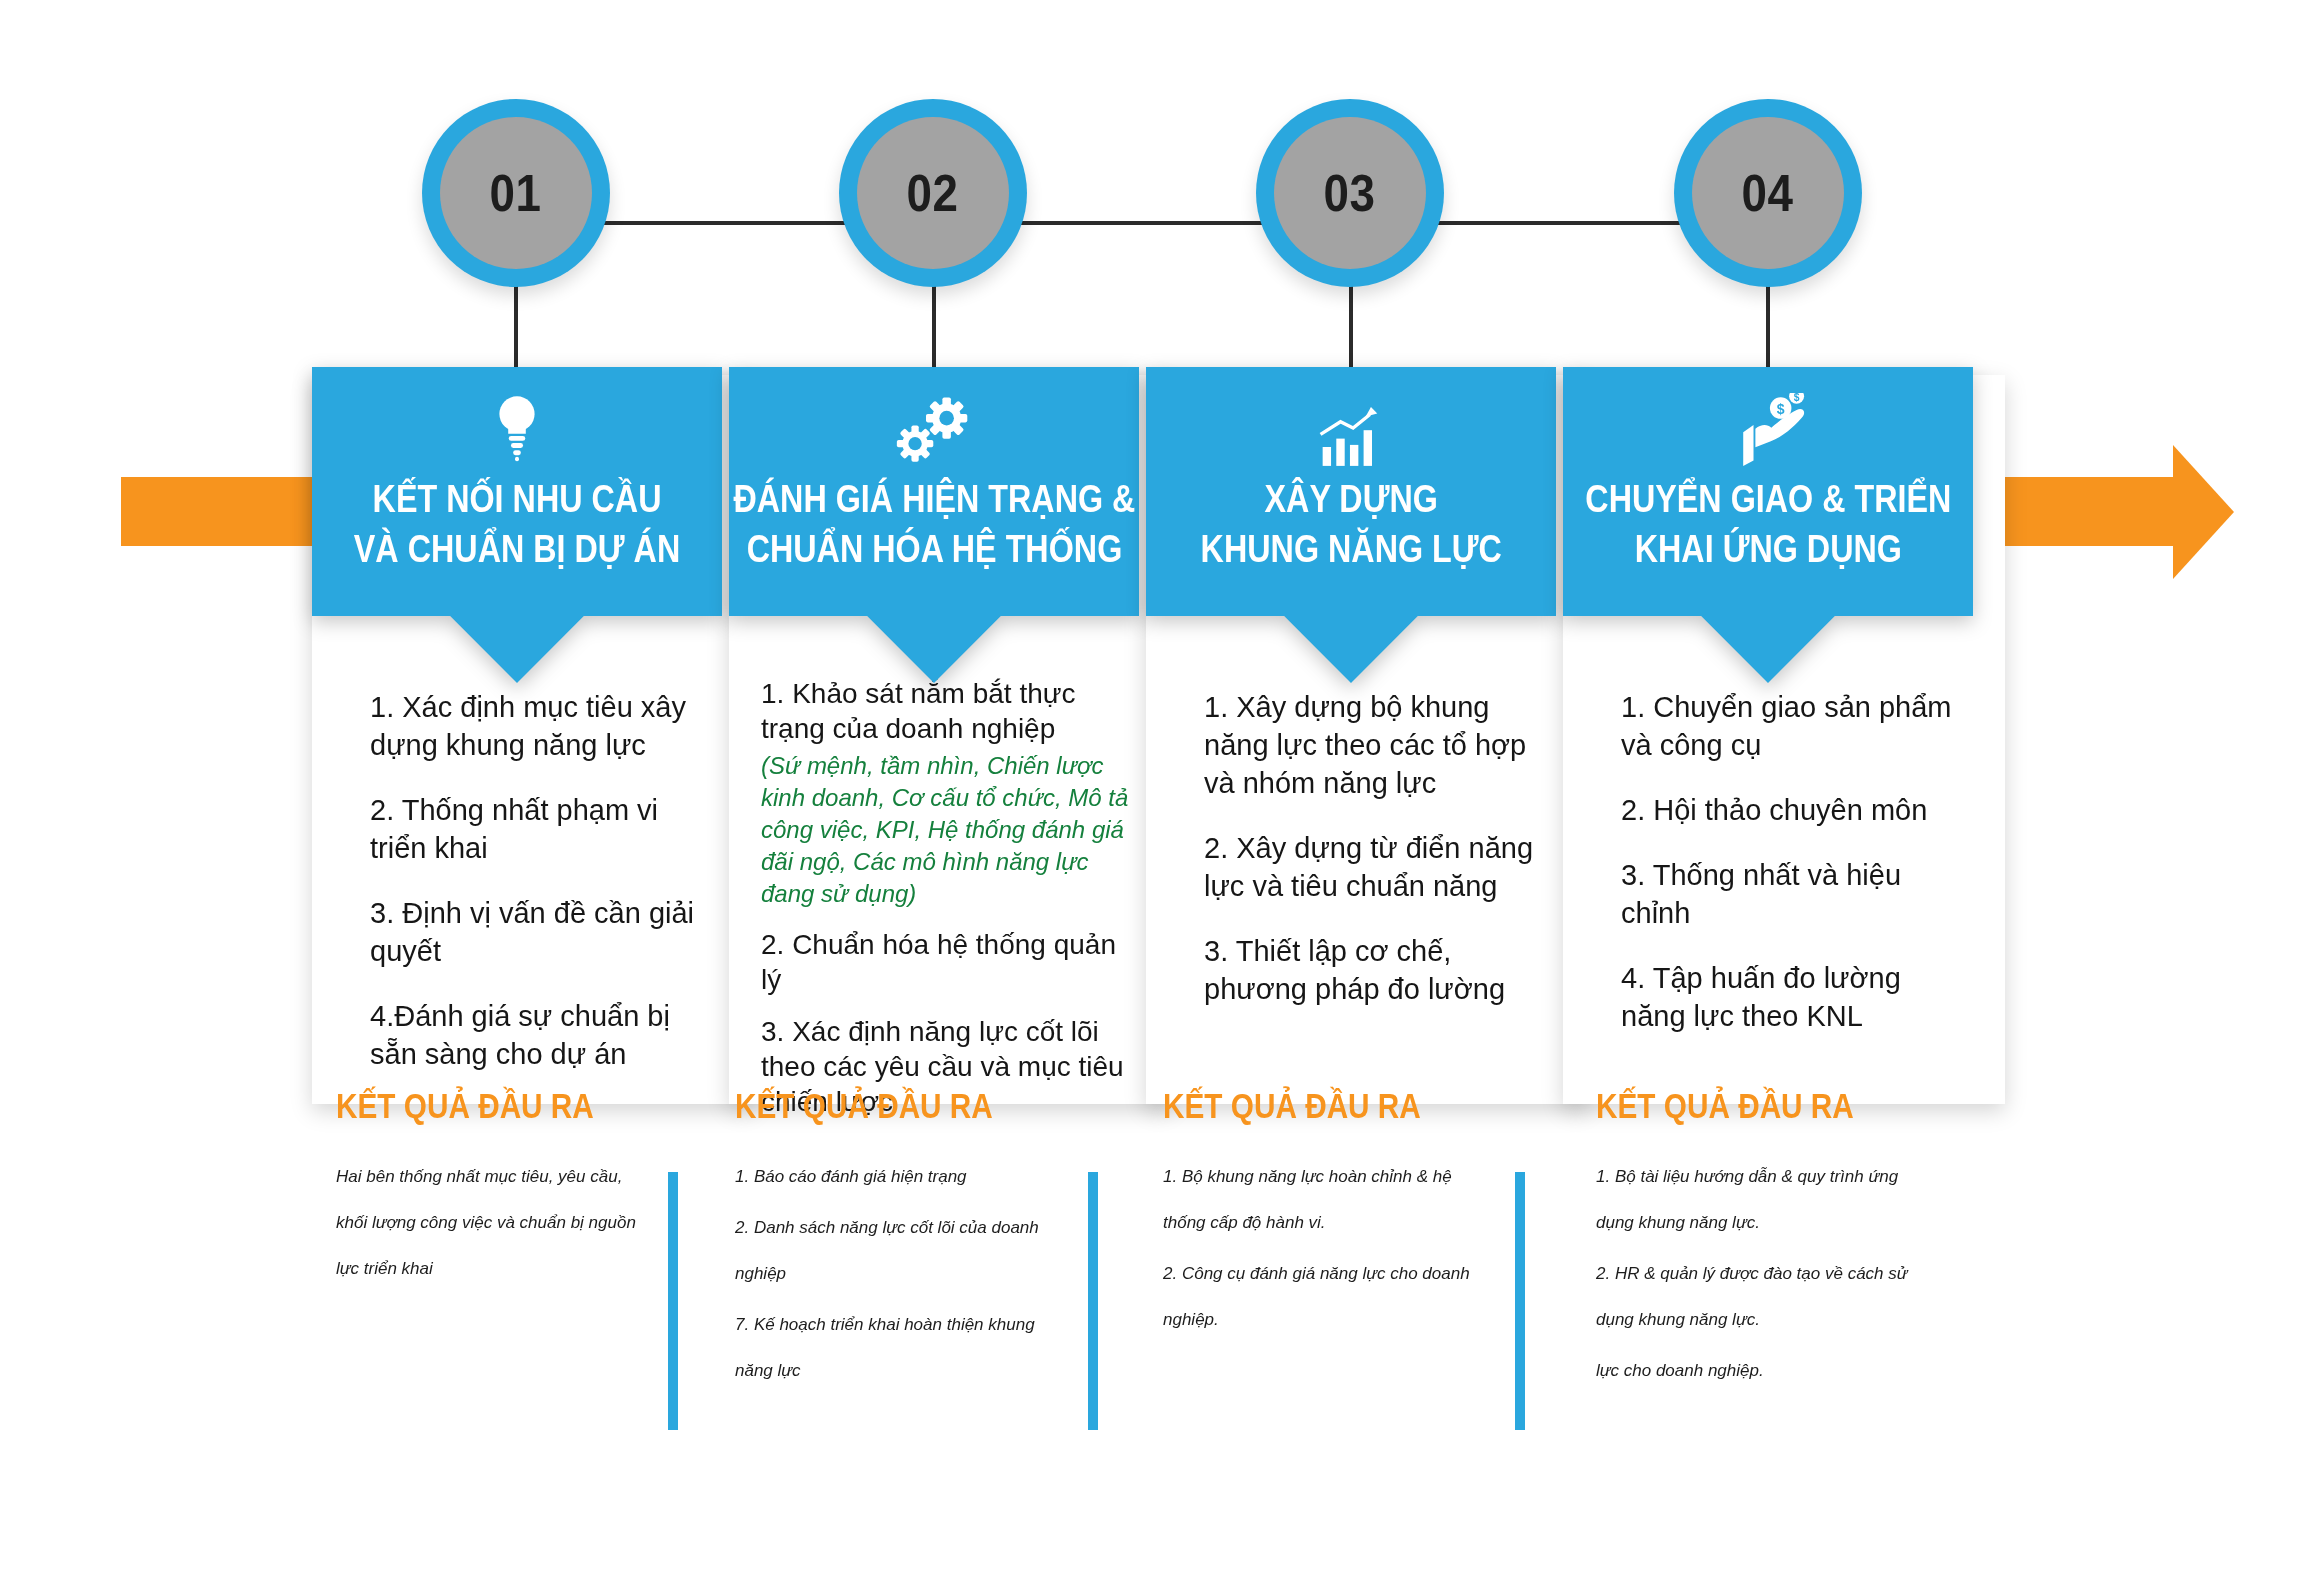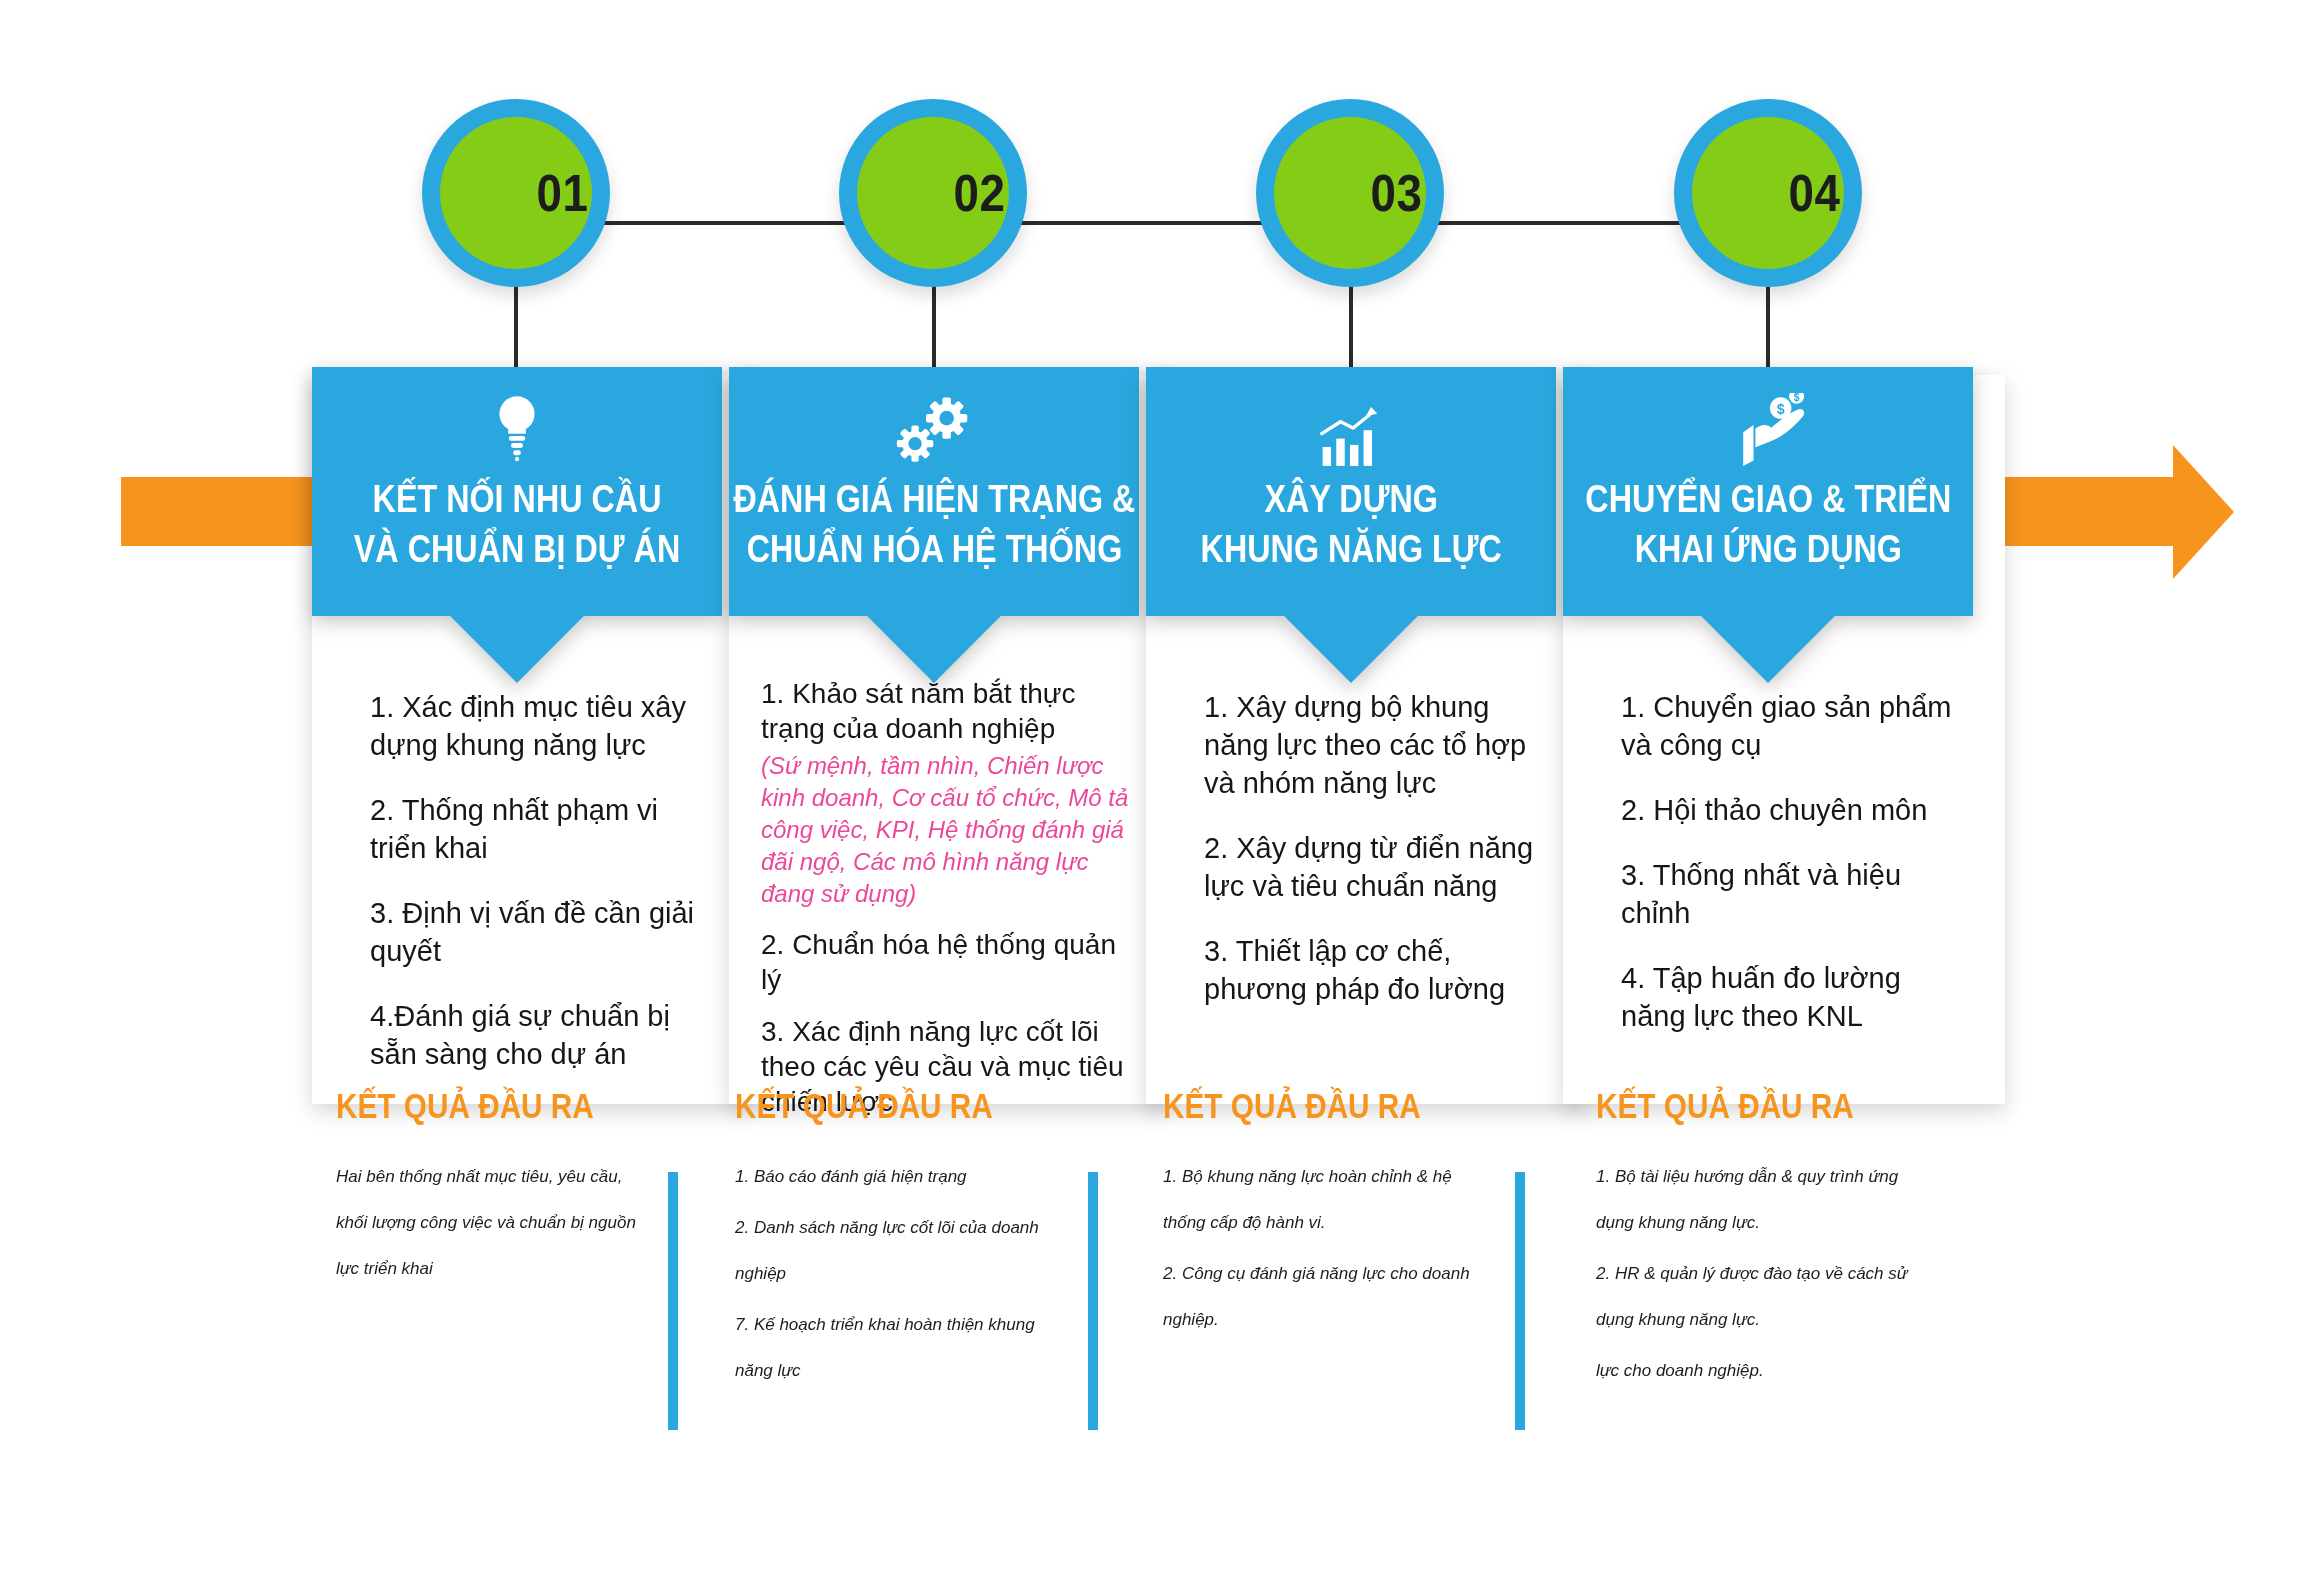--- a/index.html
+++ b/index.html
@@ -9,41 +9,41 @@
   }
   
   .flow-band{position:absolute;left:121px;top:477px;width:2054px;height:69px;background:#F7941E;z-index:1;}
   .flow-head{position:absolute;left:2173px;top:445px;width:0;height:0;z-index:1;
     border-top:67px solid transparent;border-bottom:67px solid transparent;border-left:61px solid #F7941E;}
   
   .timeline-line{position:absolute;left:516px;top:221px;width:1252px;height:4.3px;background:#2b2b2b;z-index:3;}
   .step-circle{position:absolute;top:99px;width:188px;height:188px;border-radius:50%;
     background:#2AA7DE;display:flex;align-items:center;justify-content:center;z-index:4;
     box-shadow:0 8.5px 17px rgba(0,0,0,.14);}
-  .circle-inner{width:152px;height:152px;border-radius:50%;background:#84cc16;
-    display:flex;align-items:center;justify-content:flex-end;}
+  .circle-inner{width:152px;height:152px;border-radius:50%;background:#a3a3a3;
+    display:flex;align-items:center;justify-content:center;}
   .step-number{font-size:52px;font-weight:bold;color:#1d1d1d;letter-spacing:0.6px;
     transform:scaleX(.88);}
   .stem{position:absolute;top:285px;width:4.3px;height:84px;background:#2b2b2b;z-index:2;}
   
   .card{position:absolute;top:375px;width:442px;height:729px;background:#ffffff;z-index:2;
     box-shadow:0 7.3px 20.6px rgba(0,0,0,.17);}
   .banner-wrap{position:absolute;top:367px;width:410px;height:316px;z-index:3;
     filter:drop-shadow(0 6px 9.7px rgba(0,0,0,.22));}
   .banner{width:100%;height:100%;background:#2AA7DE;
     clip-path:polygon(0 0,100% 0,100% 78.8%,66.3% 78.8%,50% 100%,33.7% 78.8%,0 78.8%);
     display:flex;flex-direction:column;align-items:center;}
   .banner-icon{height:82px;margin-top:19.4px;display:flex;align-items:flex-end;justify-content:center;}
   .banner-title{margin-top:6px;text-align:center;color:#ffffff;font-weight:bold;
     font-size:38px;line-height:50px;transform:scaleX(.85);white-space:nowrap;}
   .tasks{padding:313px 33px 0 58px;}
   .col2 .tasks{padding:301px 30px 0 32px;}
   .task{font-size:29px;line-height:38px;margin-bottom:27px;color:#161616;}
   .col2 .task{font-size:28px;line-height:35px;margin-bottom:17px;}
-  .task-note{font-style:italic;font-size:24px;line-height:32px;margin-top:3.6px;color:#ec4899;}
+  .task-note{font-style:italic;font-size:24px;line-height:32px;margin-top:3.6px;color:#15803d;}
   
   .output{position:absolute;top:1088px;z-index:2;}
   .output-heading{color:#F7941E;font-weight:bold;font-size:35px;line-height:36px;
     transform:scaleX(.85);transform-origin:left center;white-space:nowrap;}
   .output-body{margin-top:30px;font-style:italic;font-size:17px;line-height:46px;color:#1d1d1d;}
   .output-item{margin-bottom:4.9px;}
   .output-divider{position:absolute;top:1172px;width:9.7px;height:258px;background:#2AA7DE;z-index:2;}
   svg{display:block;}
 </style>
 </head>

